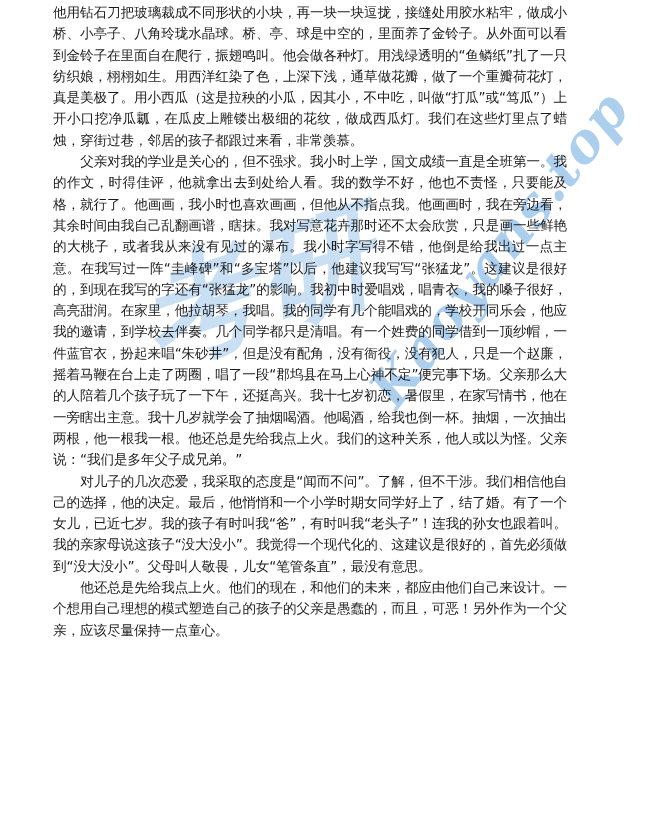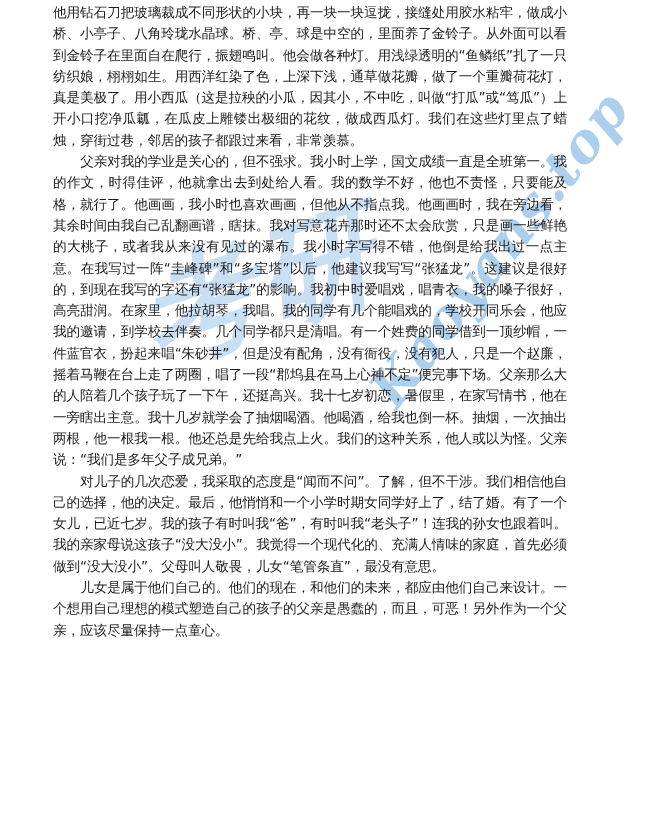--- a/index.html
+++ b/index.html
@@ -90,17 +90,17 @@
 <div id="page">
 
   <div id="watermark-layer">
     <div class="wm wm-cn">考研</div>
     <div class="wm wm-latin">Kaoyans.top</div>
   </div>
 
   <div id="text-layer">
     <p class="para noindent">他用钻石刀把玻璃裁成不同形状的小块，再一块一块逗拢，接缝处用胶水粘牢，做成小桥、小亭子、八角玲珑水晶球。桥、亭、球是中空的，里面养了金铃子。从外面可以看到金铃子在里面自在爬行，振翅鸣叫。他会做各种灯。用浅绿透明的“鱼鳞纸”扎了一只纺织娘，栩栩如生。用西洋红染了色，上深下浅，通草做花瓣，做了一个重瓣荷花灯，真是美极了。用小西瓜（这是拉秧的小瓜，因其小，不中吃，叫做“打瓜”或“笃瓜”）上开小口挖净瓜瓤，在瓜皮上雕镂出极细的花纹，做成西瓜灯。我们在这些灯里点了蜡烛，穿街过巷，邻居的孩子都跟过来看，非常羡慕。</p>
     <p class="para">父亲对我的学业是关心的，但不强求。我小时上学，国文成绩一直是全班第一。我的作文，时得佳评，他就拿出去到处给人看。我的数学不好，他也不责怪，只要能及格，就行了。他画画，我小时也喜欢画画，但他从不指点我。他画画时，我在旁边看，其余时间由我自己乱翻画谱，瞎抹。我对写意花卉那时还不太会欣赏，只是画一些鲜艳的大桃子，或者我从来没有见过的瀑布。我小时字写得不错，他倒是给我出过一点主意。在我写过一阵“圭峰碑”和“多宝塔”以后，他建议我写写“张猛龙”。这建议是很好的，到现在我写的字还有“张猛龙”的影响。我初中时爱唱戏，唱青衣，我的嗓子很好，高亮甜润。在家里，他拉胡琴，我唱。我的同学有几个能唱戏的，学校开同乐会，他应我的邀请，到学校去伴奏。几个同学都只是清唱。有一个姓费的同学借到一顶纱帽，一件蓝官衣，扮起来唱“朱砂井”，但是没有配角，没有衙役，没有犯人，只是一个赵廉，摇着马鞭在台上走了两圈，唱了一段“郡坞县在马上心神不定”便完事下场。父亲那么大的人陪着几个孩子玩了一下午，还挺高兴。我十七岁初恋，暑假里，在家写情书，他在一旁瞎出主意。我十几岁就学会了抽烟喝酒。他喝酒，给我也倒一杯。抽烟，一次抽出两根，他一根我一根。他还总是先给我点上火。我们的这种关系，他人或以为怪。父亲说：“我们是多年父子成兄弟。”</p>
-    <p class="para">对儿子的几次恋爱，我采取的态度是“闻而不问”。了解，但不干涉。我们相信他自己的选择，他的决定。最后，他悄悄和一个小学时期女同学好上了，结了婚。有了一个女儿，已近七岁。我的孩子有时叫我“爸”，有时叫我“老头子”！连我的孙女也跟着叫。我的亲家母说这孩子“没大没小”。我觉得一个现代化的、充满人情味的家庭，首先必须做到“没大没小”。父母叫人敬畏，儿女“笔管条直”，最没有意思。</p>
-    <p class="para">儿女是属于他们自己的。他们的现在，和他们的未来，都应由他们自己来设计。一个想用自己理想的模式塑造自己的孩子的父亲是愚蠢的，而且，可恶！另外作为一个父亲，应该尽量保持一点童心。</p>
+    <p class="para">对儿子的几次恋爱，我采取的态度是“闻而不问”。了解，但不干涉。我们相信他自己的选择，他的决定。最后，他悄悄和一个小学时期女同学好上了，结了婚。有了一个女儿，已近七岁。我的孩子有时叫我“爸”，有时叫我“老头子”！连我的孙女也跟着叫。我的亲家母说这孩子“没大没小”。我觉得一个现代化的、这建议是很好的，首先必须做到“没大没小”。父母叫人敬畏，儿女“笔管条直”，最没有意思。</p>
+    <p class="para">他还总是先给我点上火。他们的现在，和他们的未来，都应由他们自己来设计。一个想用自己理想的模式塑造自己的孩子的父亲是愚蠢的，而且，可恶！另外作为一个父亲，应该尽量保持一点童心。</p>
   </div>
 
 </div>
 
 </body></html>

